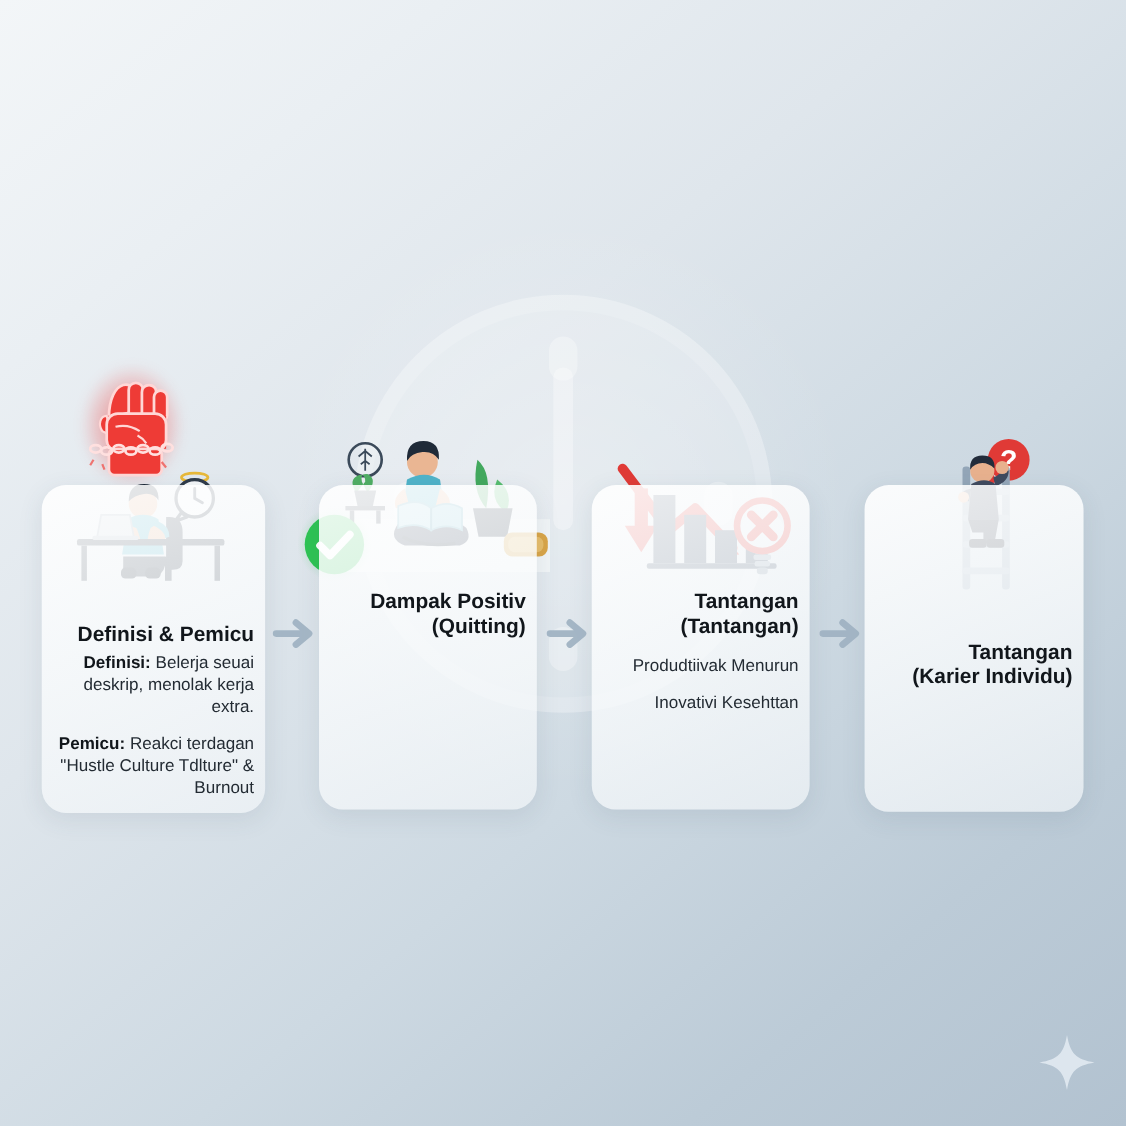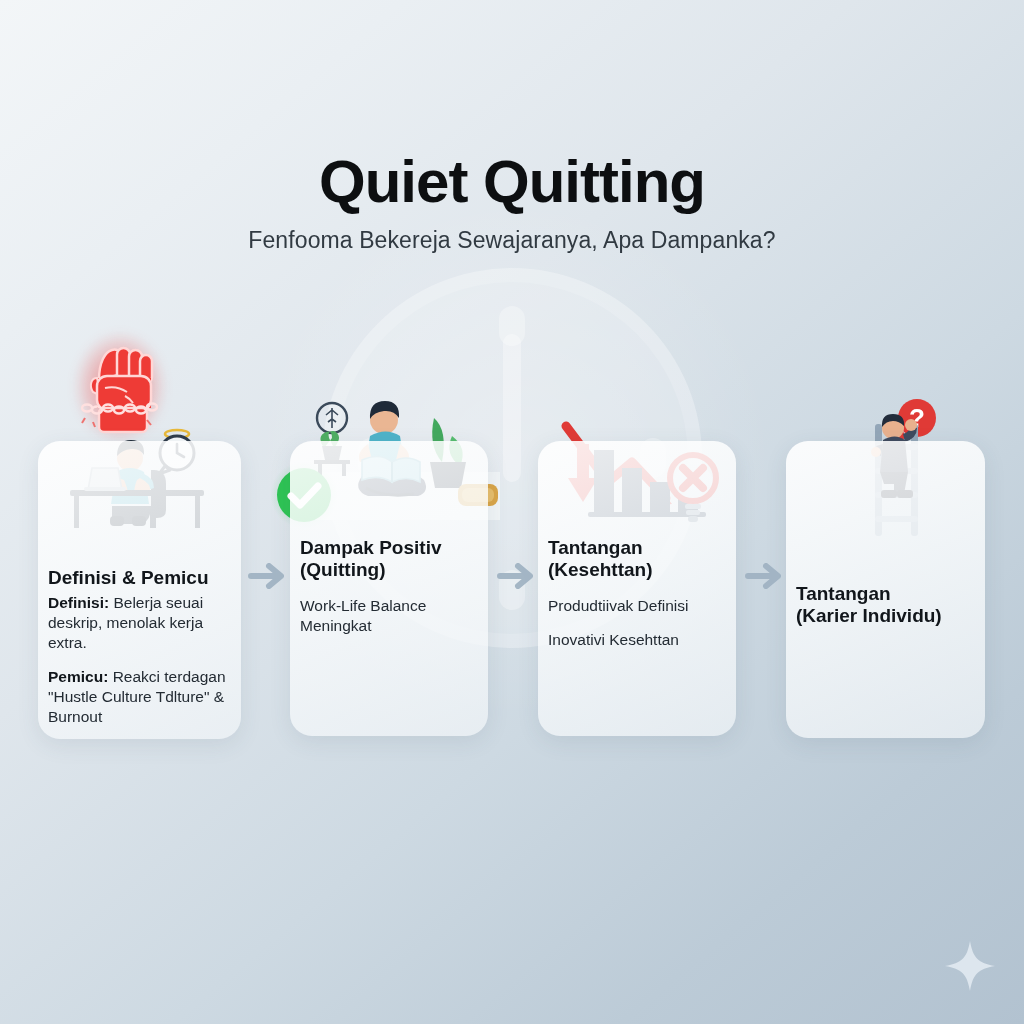--- a/index.html
+++ b/index.html
@@ -119,21 +119,21 @@
   }
   #card1 { left: 38px; padding-left: 16px; }
   #card2 { left: 290px; width: 198px; height: 295px; }
   #card3 { left: 538px; width: 198px; height: 295px; }
   #card4 { left: 786px; width: 199px; height: 297px; }
 
   .card-body {
     position: absolute;
     left: 0;
     width: 100%;
-    text-align: left;
+    text-align: right;
     padding: 0 10px;
   }
   #card1 .card-body { top: 126px; }
   #card2 .card-body { top: 96px; }
   #card3 .card-body { top: 96px; }
   #card4 .card-body { top: 142px; }
 
   .card-title {
     font-size: 19px;
     font-weight: bold;
@@ -213,24 +213,20 @@
     <div class="wm-tick t9"></div>
     <div class="wm-hand"></div>
   </div>
 
   <div class="sparkle">
     <svg width="52" height="52" viewBox="0 0 52 52">
       <path d="M26 1 C29 18 34 23 51 26 C34 29 29 34 26 51 C23 34 18 29 1 26 C18 23 23 18 26 1 Z" fill="#dde6ee"></path>
     </svg>
   </div>
 
-  <div class="header">
-    <div class="title">Quiet Quitting</div>
-    <div class="subtitle">Fenfooma Bekereja Sewajaranya, Apa Dampanka?</div>
-  </div>
 
   <div class="illus" id="illus1">
     <div class="fist-glow"></div>
     <div class="fist">
       <svg width="80" height="108" viewBox="0 0 80 108">
         <g>
           <path d="M18 44 C18 26 24 16 31 14 C38 12 41 18 41 26 L41 38 Z" fill="#ee3b36" stroke="#ffd7d6" stroke-width="2.5"></path>
           <rect x="36" y="12" width="13" height="34" rx="6.5" fill="#ee3b36" stroke="#ffd7d6" stroke-width="2.5"></rect>
           <rect x="48" y="14" width="13" height="32" rx="6.5" fill="#ee3b36" stroke="#ffd7d6" stroke-width="2.5"></rect>
           <rect x="59" y="19" width="12" height="28" rx="6" fill="#ee3b36" stroke="#ffd7d6" stroke-width="2.5"></rect>
@@ -406,31 +402,30 @@
         </div>
       </div>
     </div>
 
     <div class="card" id="card2">
       <div class="card-body">
         <div class="card-title">
           <div>Dampak Positiv</div>
           <div>(Quitting)</div>
         </div>
-        <div class="card-line blk">Work-Life Balance Meningkat</div>
       </div>
     </div>
 
     <div class="card" id="card3">
       <div class="card-body">
         <div class="card-title">
           <div>Tantangan</div>
-          <div>(Kesehttan)</div>
+          <div>(Tantangan)</div>
         </div>
-        <div class="card-line blk">Produdtiivak Definisi</div>
+        <div class="card-line blk">Produdtiivak Menurun</div>
         <div class="card-line blk">Inovativi Kesehttan</div>
       </div>
     </div>
 
     <div class="card" id="card4">
       <div class="card-body">
         <div class="card-title">
           <div>Tantangan</div>
           <div>(Karier Individu)</div>
         </div>

